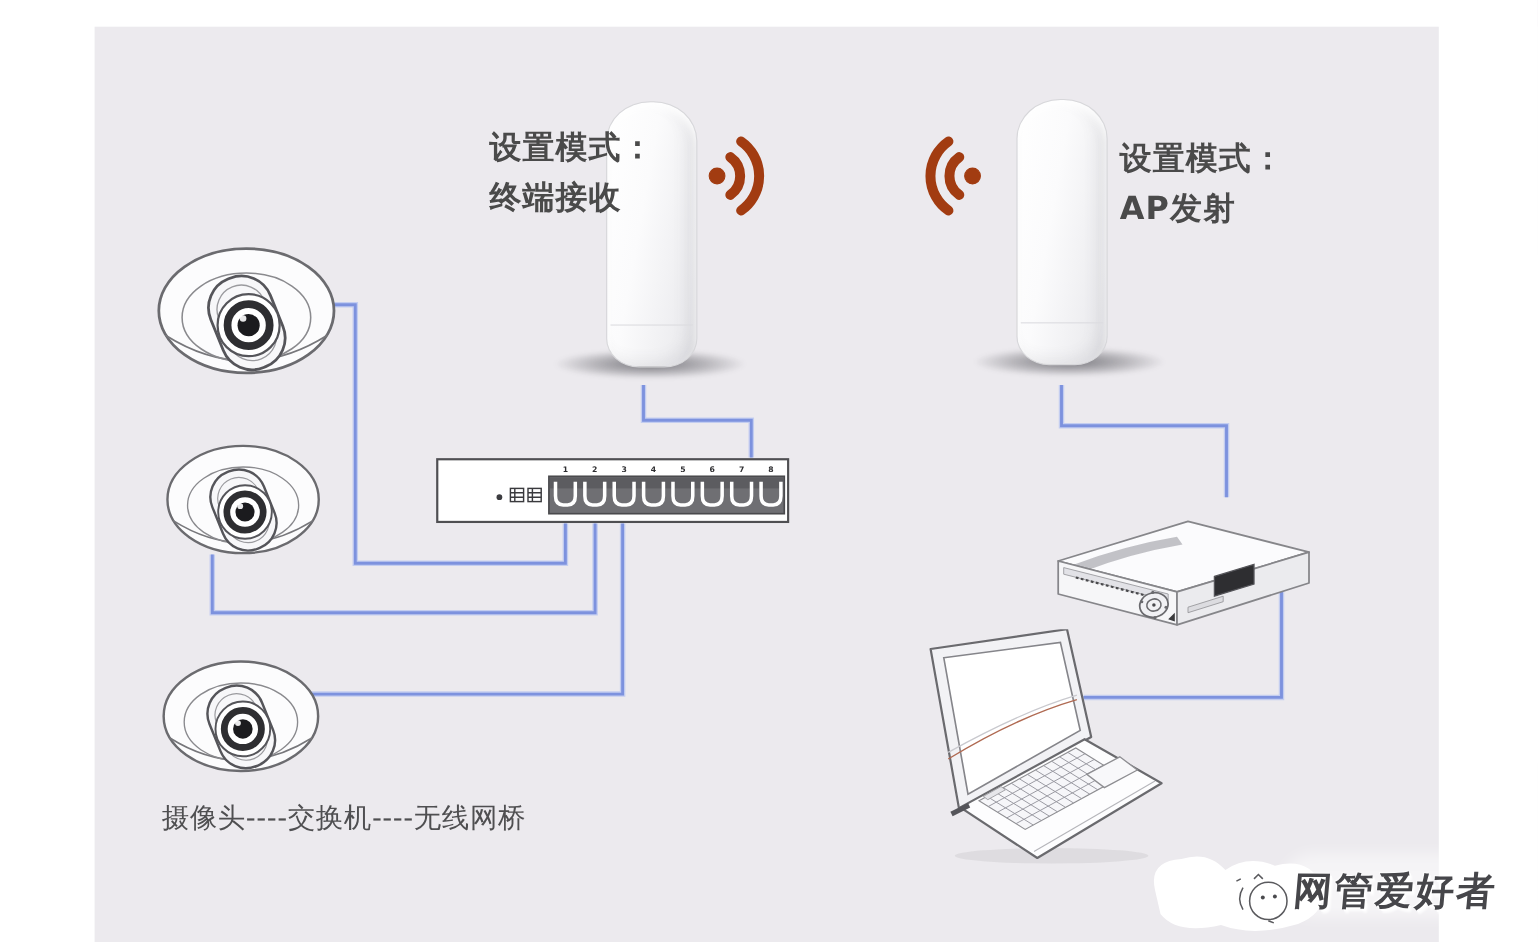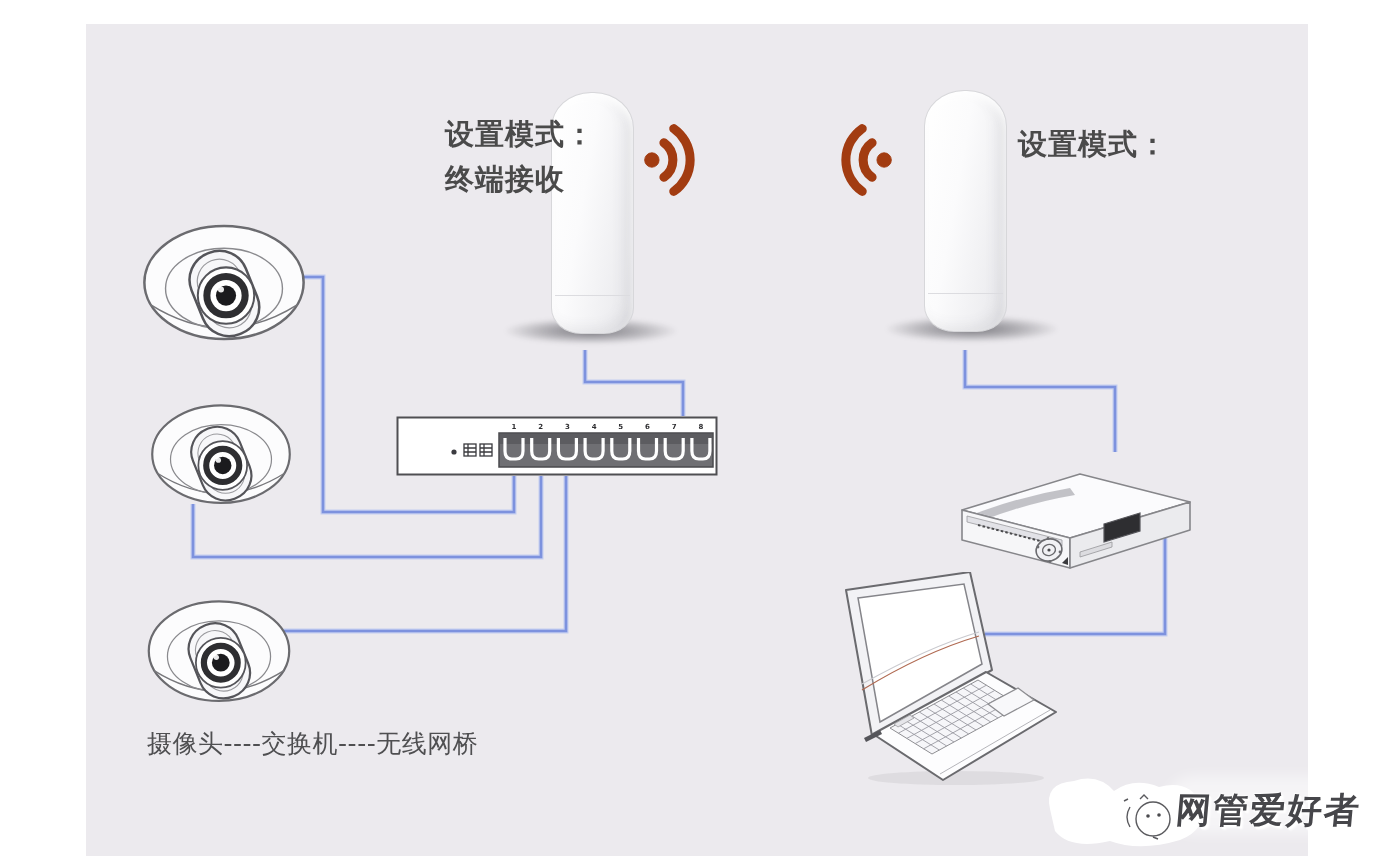--- a/index.html
+++ b/index.html
@@ -95,20 +95,21 @@
 
   <div class="ap-shadow" style="left:886px;top:292px;width:172px;height:26px"></div>
   <div class="ap-body" style="left:924px;top:66px">
     <div class="ap-seam" style="top:202px"></div>
   </div>
   <svg class="abs" style="left:835px;top:92px;fill:#a23c11;stroke:#a23c11;transform:scaleX(-1)" width="60" height="88" viewBox="0 0 62 92">
       <use href="#wifi"></use>
     </svg>
   <div class="mode-label" style="left:1018px;top:98px">
     <div>设置模式：</div>
+    <div>AP发射</div>
   </div>
 
   <svg class="abs" style="left:396px;top:392px" width="322" height="60" viewBox="0 0 322 60">
     <rect x="1.5" y="1.5" width="319" height="57" fill="#ffffff" stroke="#4f4f52" stroke-width="2"></rect>
     <circle cx="58" cy="36" r="2.6" fill="#3c3c40"></circle>
     <g stroke="#3a3a3e" stroke-width="1.3" fill="none">
       <rect x="68" y="28" width="12" height="12"></rect>
         <path d="M68,32 h12 M68,36 h12 M72,28 v12"></path>
       <rect x="84" y="28" width="12" height="12"></rect>
         <path d="M84,32 h12 M84,36 h12 M88,28 v12"></path>

